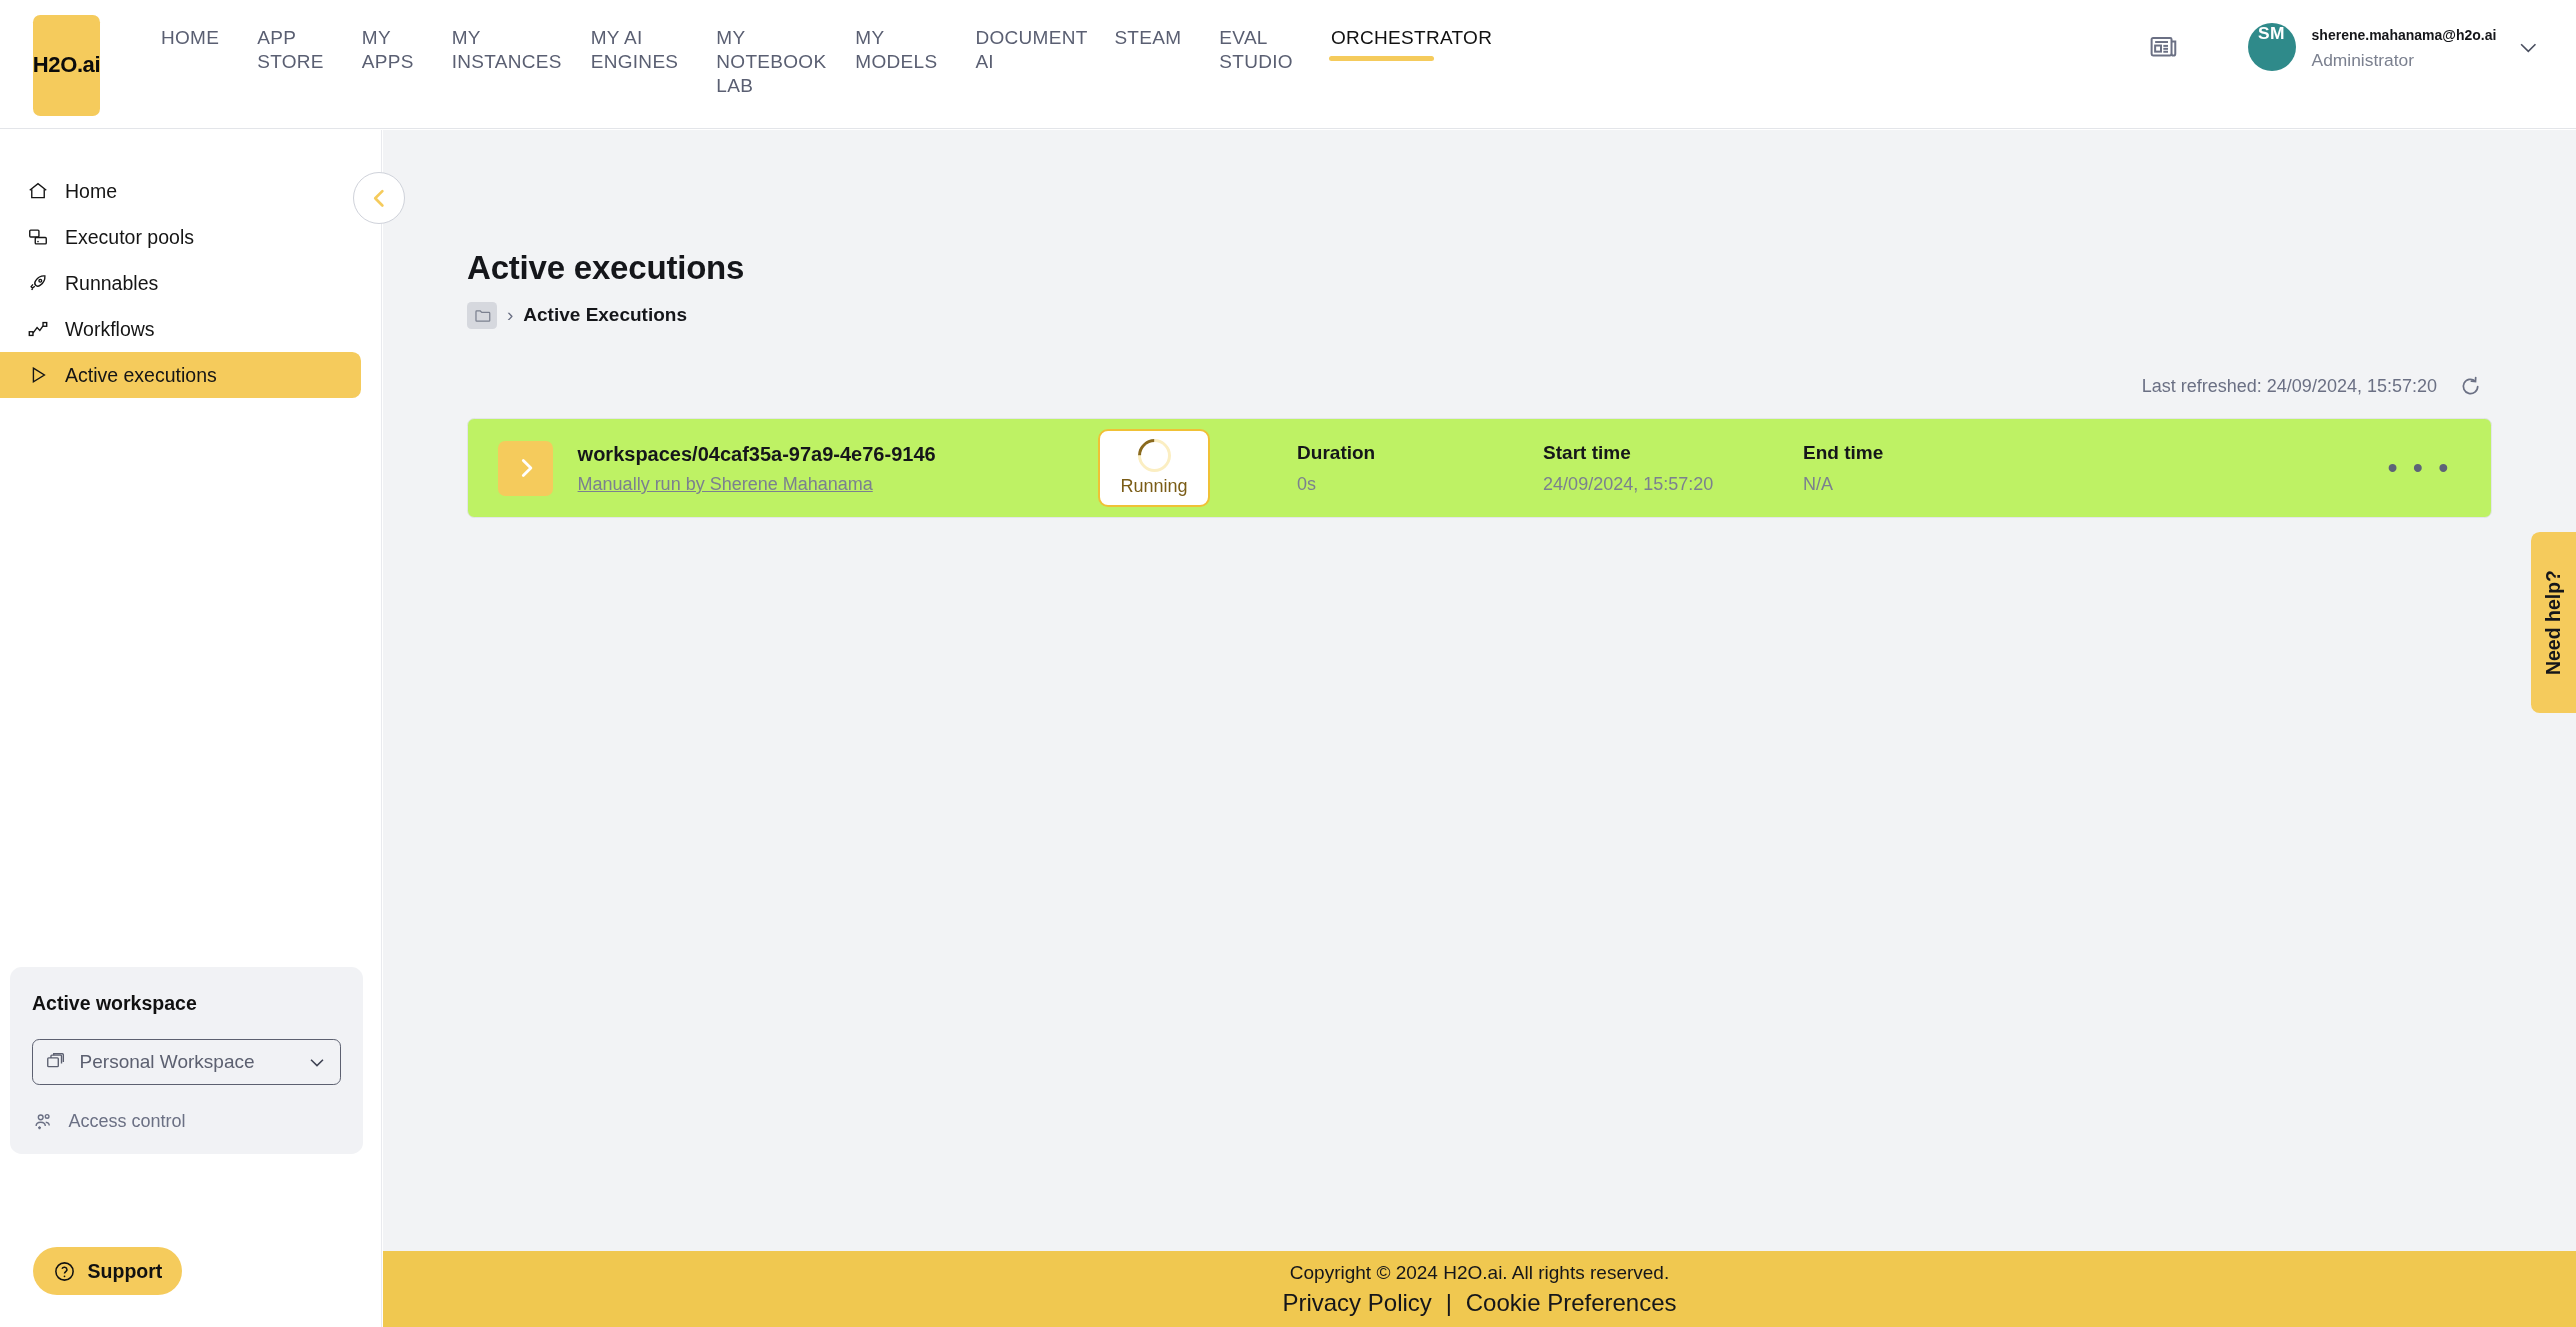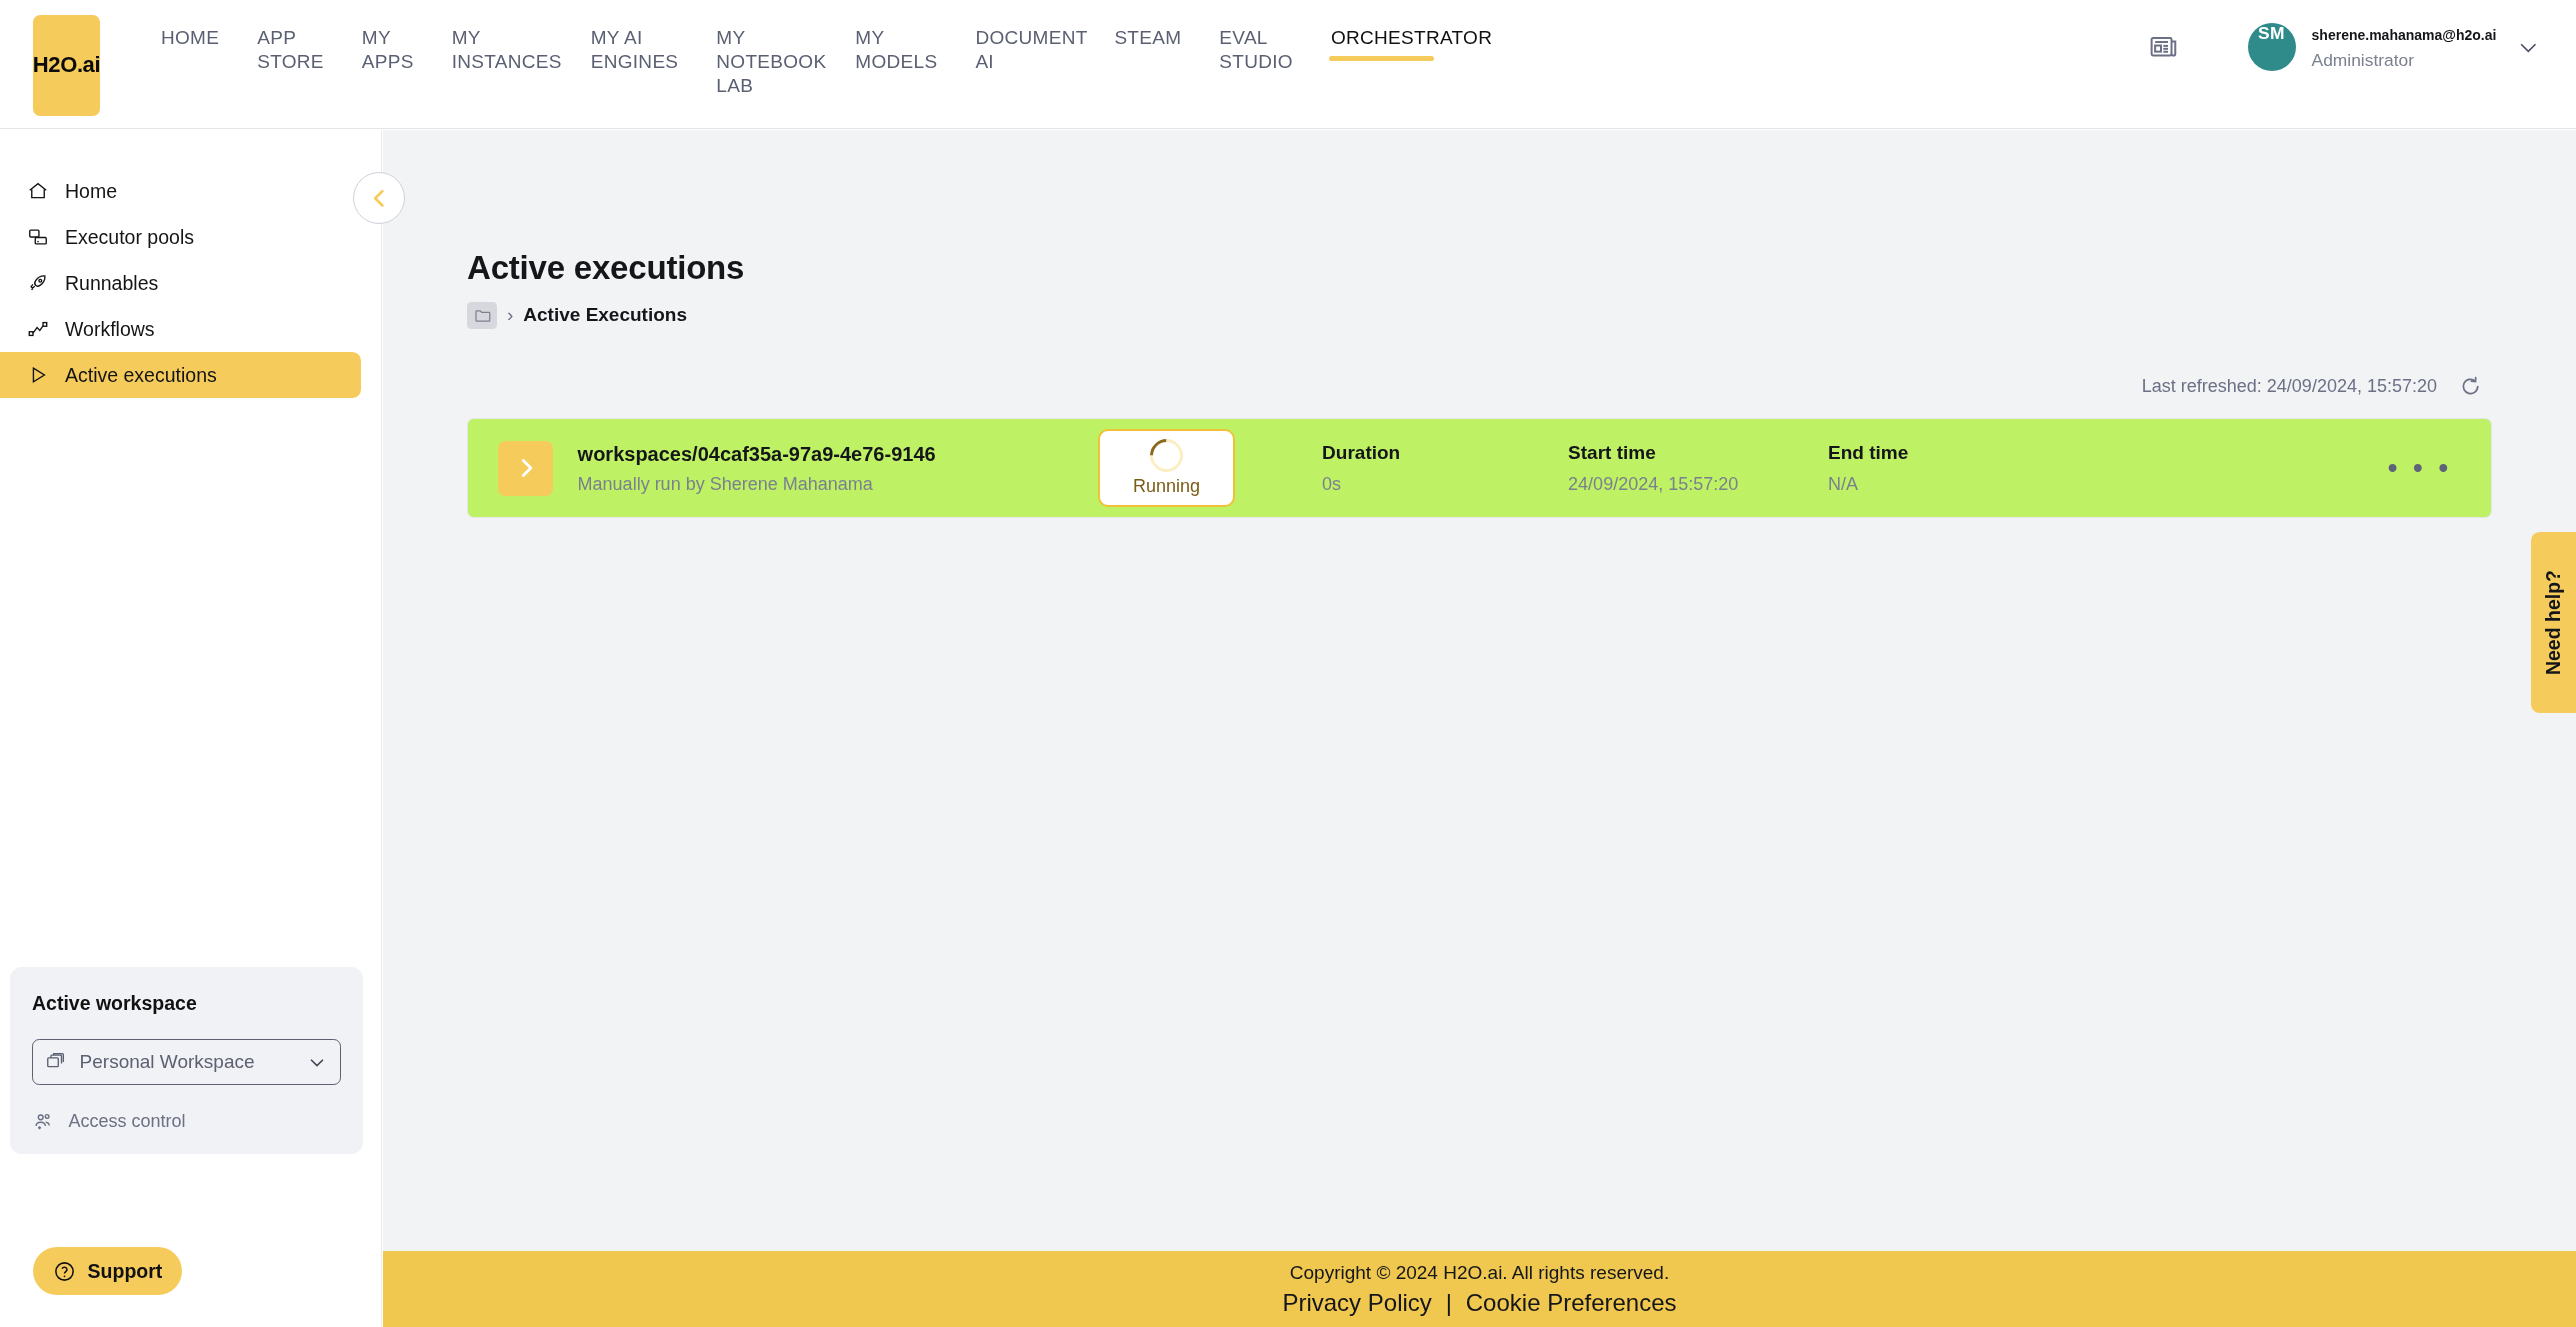--- a/index.html
+++ b/index.html
@@ -197,24 +197,24 @@
   }
   .exec-expand {
     width: 55px; height: 55px;
     background: #F5CB5C; border-radius: 7.2px;
     margin-left: 30px;
     display: flex; align-items: center; justify-content: center;
     cursor: pointer; flex: none;
   }
   .exec-names { margin-left: 24.6px; width: 506px; }
   .exec-title { font-size: 20px; font-weight: 700; color: #15161a; line-height: 26px; }
-  .exec-sub { font-size: 18px; color: #7b808f; margin-top: 7px; }
+  .exec-sub { font-size: 18px; color: #7b808f; margin-top: 7px; text-decoration: underline; }
 
   .status-chip {
-    width: 137px; height: 78px;
+    width: 112px; height: 78px;
     border: 2.9px solid #F0C136;
     border-radius: 10px;
     background: #fff;
     margin-left: 14.5px;
     display: flex; flex-direction: column;
     align-items: center; justify-content: center;
     gap: 4.3px; flex: none; cursor: pointer;
   }
   .spinner {
     width: 33px; height: 33px; border-radius: 50%;

